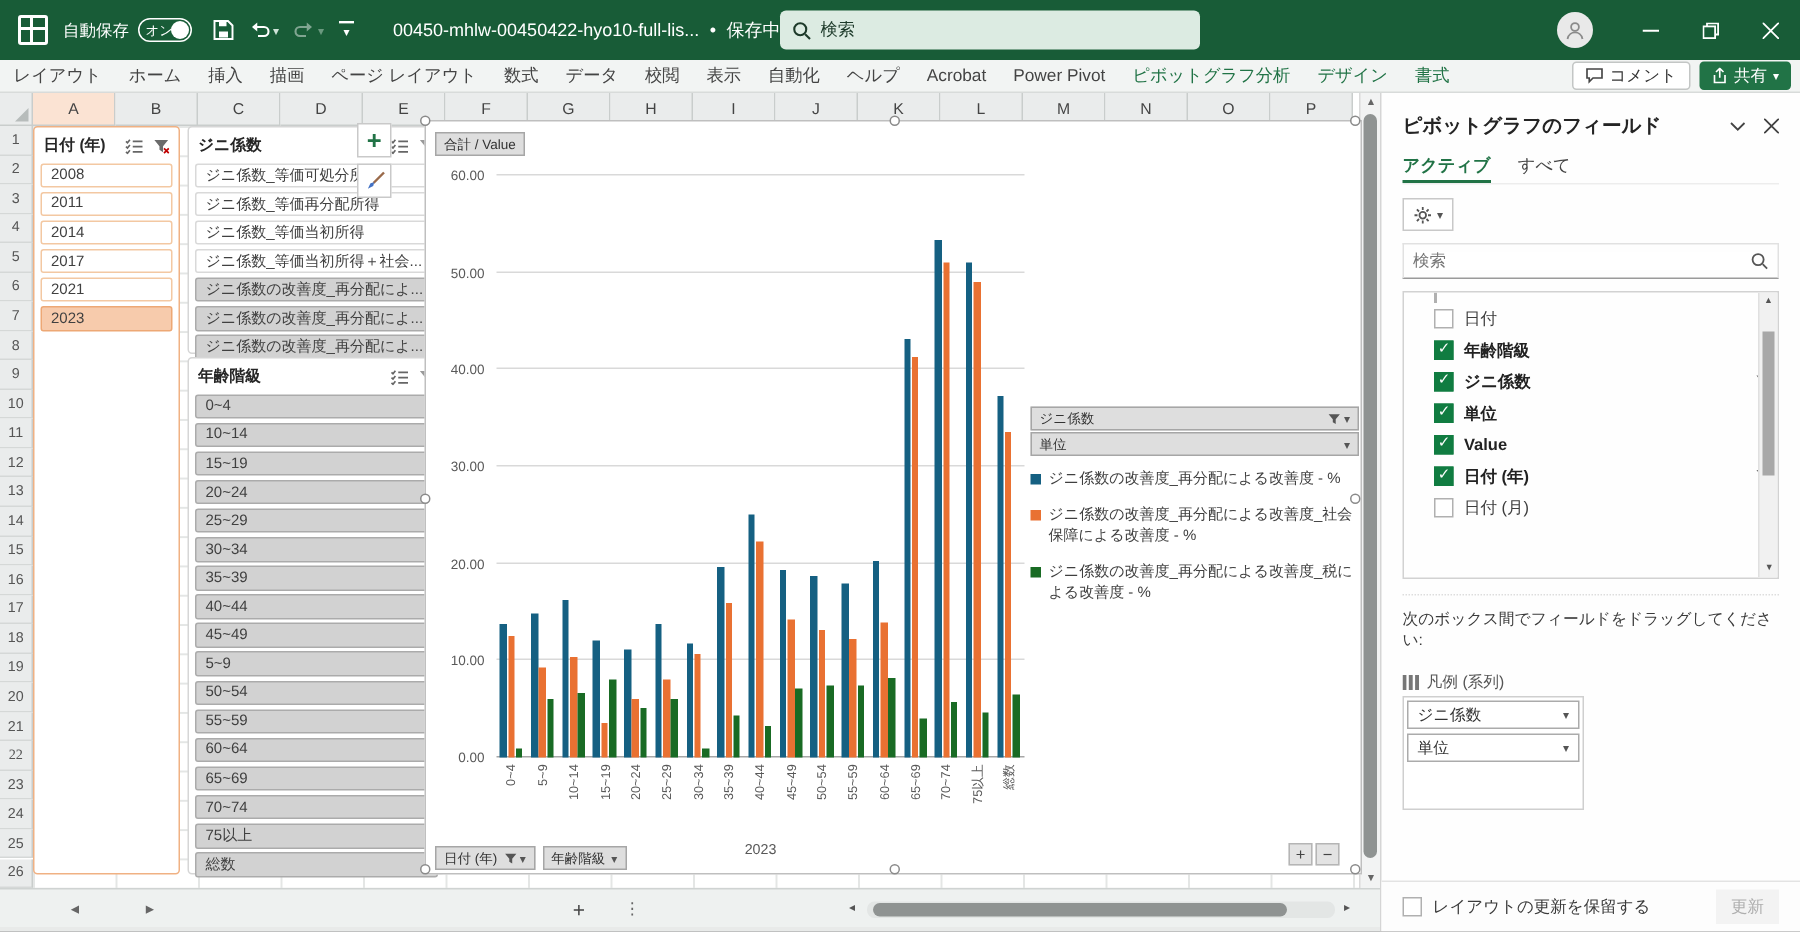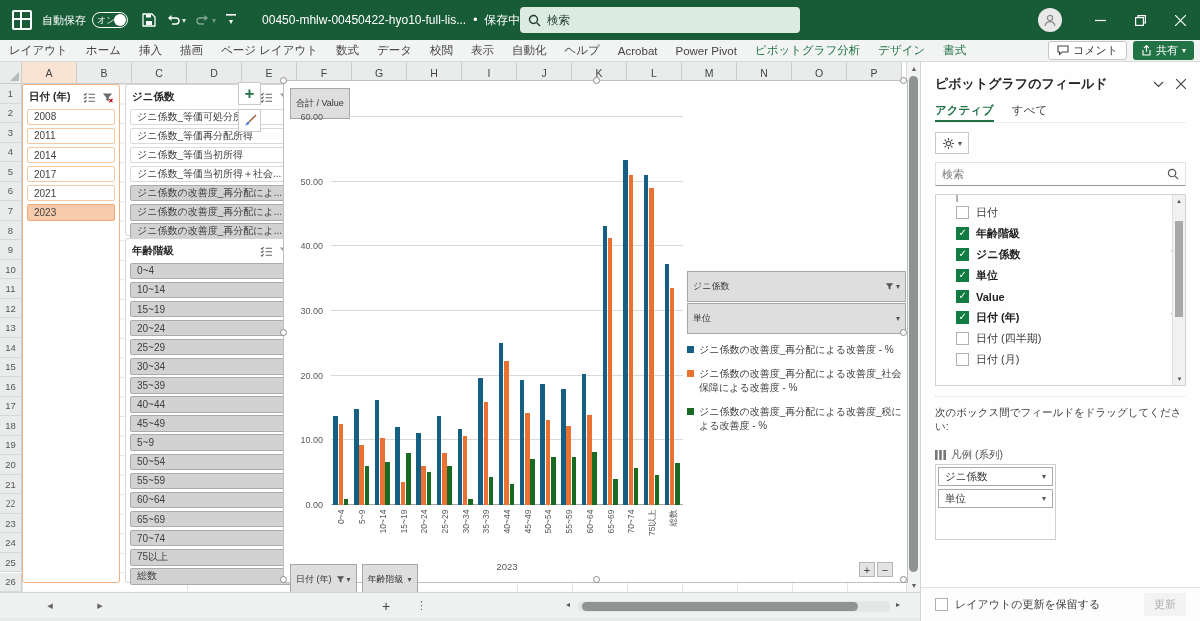--- a/index.html
+++ b/index.html
@@ -60,21 +60,21 @@
   .slicer-date .slicer-item.selected{background:#F7CBAC;border-color:#eda875;}
   .slicer-gini .slicer-item.selected,.slicer-age .slicer-item.selected{background:#d2d2d2;border-color:#ababab;}
 
   
   .chartbtn{position:absolute;width:23px;height:23px;background:#fff;border:1px solid #c9c9c9;display:flex;align-items:center;justify-content:center;z-index:6;}
   #btn-chart-elements{left:238px;top:20px;color:#217346;font-size:17px;font-weight:bold;}
   #btn-chart-styles{left:238px;top:47px;}
 
   
   .chart{position:absolute;left:283px;top:18px;width:625px;height:503px;background:#fff;border:1px solid #bfbfbf;z-index:3;}
-  .valuebtn,.fieldbtn{background:#dedede;border:1px solid #a6a6a6;font-size:9px;color:#333;display:flex;align-items:center;padding:0 5px;height:31px;gap:4px;white-space:nowrap;}
+  .valuebtn,.fieldbtn{background:#dedede;border:1px solid #a6a6a6;font-size:9px;color:#333;display:flex;align-items:center;padding:0 5px;height:16px;gap:4px;white-space:nowrap;}
   .valuebtn{position:absolute;left:6px;top:7px;}
   .yticks{position:absolute;left:0;top:0;width:43px;height:100%;}
   .ytick{position:absolute;right:4px;width:36px;text-align:right;font-size:9px;color:#595959;}
   .plot{position:absolute;left:47px;top:36px;width:352px;height:388px;}
   .gridline{position:absolute;left:0;width:100%;height:1px;background:#d9d9d9;}
   .axisline{position:absolute;left:0;bottom:0;width:100%;height:1px;background:#a6a6a6;}
   .bar{position:absolute;bottom:0;}
   .xlabels{position:absolute;left:47px;top:428px;width:352px;height:50px;}
   .xlab{position:absolute;width:46px;height:11px;font-size:8.5px;color:#595959;text-align:right;transform:rotate(-90deg);white-space:nowrap;}
   .grouplab{position:absolute;left:47px;top:480px;width:352px;text-align:center;font-size:9.5px;color:#595959;}
@@ -655,24 +655,20 @@
             <span class="cb on"></span>
             <span class="flabel">日付 (年)</span>
             <span>
               <svg width="11" height="11" viewBox="0 0 12 12">
                 <path d="M1 1.5h10L7.3 6v4.3L4.7 8.6V6z" fill="#777"></path>
               </svg>
             </span>
           </div>
           <div class="fitem">
             <span class="cb"></span>
-            <span class="flabel">日付 (四半期)</span>
-          </div>
-          <div class="fitem">
-            <span class="cb"></span>
             <span class="flabel">日付 (月)</span>
           </div>
         </div>
       <div class="listscroll">
         <div class="a">▲</div>
         <div class="t"></div>
         <div class="a ad">▼</div>
       </div>
     </div>
     <div class="draghint">次のボックス間でフィールドをドラッグしてください:</div>

